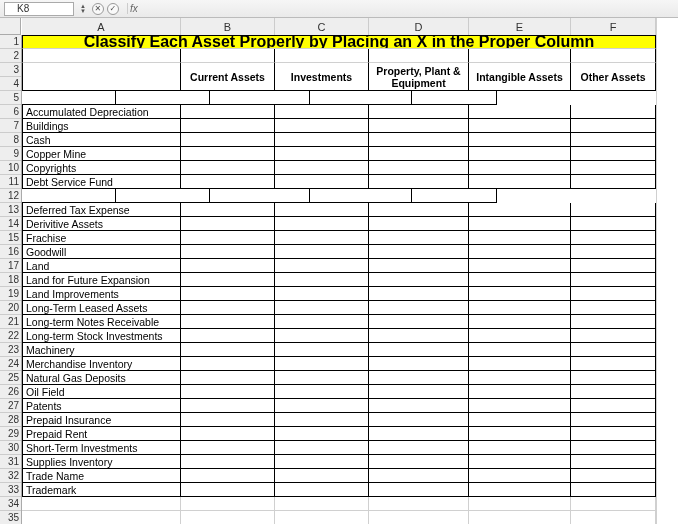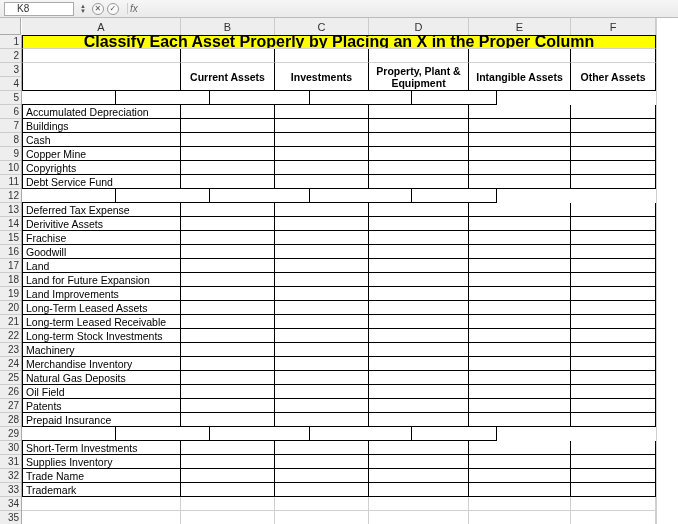--- a/index.html
+++ b/index.html
@@ -395,21 +395,21 @@
           </div>
           <div class="gridrow">
             <div class="cell cA lbcell" style="border-left: 1px solid rgb(0, 0, 0);">Long-Term Leased Assets</div>
             <div class="cell cB bcell"></div>
             <div class="cell cC bcell"></div>
             <div class="cell cD bcell"></div>
             <div class="cell cE bcell"></div>
             <div class="cell cF bcell"></div>
           </div>
           <div class="gridrow">
-            <div class="cell cA lbcell" style="border-left: 1px solid rgb(0, 0, 0);">Long-term Leased Receivable</div>
+            <div class="cell cA lbcell" style="border-left: 1px solid rgb(0, 0, 0);">Long-term Notes Receivable</div>
             <div class="cell cB bcell"></div>
             <div class="cell cC bcell"></div>
             <div class="cell cD bcell"></div>
             <div class="cell cE bcell"></div>
             <div class="cell cF bcell"></div>
           </div>
           <div class="gridrow">
             <div class="cell cA lbcell" style="border-left: 1px solid rgb(0, 0, 0);">Long-term Stock Investments</div>
             <div class="cell cB bcell"></div>
             <div class="cell cC bcell"></div>
@@ -459,20 +459,21 @@
           </div>
           <div class="gridrow">
             <div class="cell cA lbcell" style="border-left: 1px solid rgb(0, 0, 0);">Prepaid Insurance</div>
             <div class="cell cB bcell"></div>
             <div class="cell cC bcell"></div>
             <div class="cell cD bcell"></div>
             <div class="cell cE bcell"></div>
             <div class="cell cF bcell"></div>
           </div>
           <div class="gridrow">
+            <div class="cell cA lbcell" style="border-left: 1px solid rgb(0, 0, 0);">Prepaid Rent</div>
             <div class="cell cB bcell"></div>
             <div class="cell cC bcell"></div>
             <div class="cell cD bcell"></div>
             <div class="cell cE bcell"></div>
             <div class="cell cF bcell"></div>
           </div>
           <div class="gridrow">
             <div class="cell cA lbcell" style="border-left: 1px solid rgb(0, 0, 0);">Short-Term Investments</div>
             <div class="cell cB bcell"></div>
             <div class="cell cC bcell"></div>

